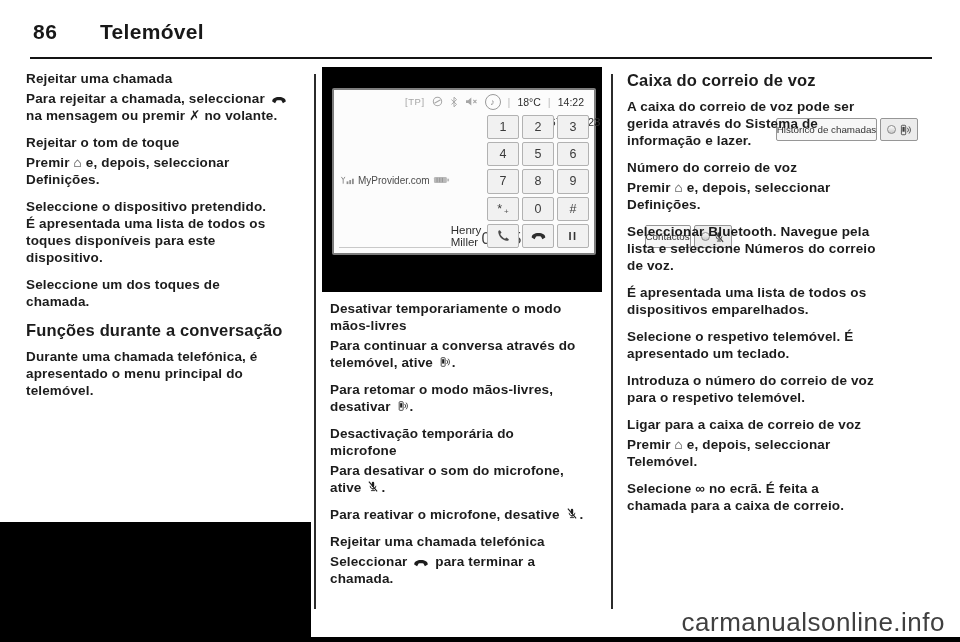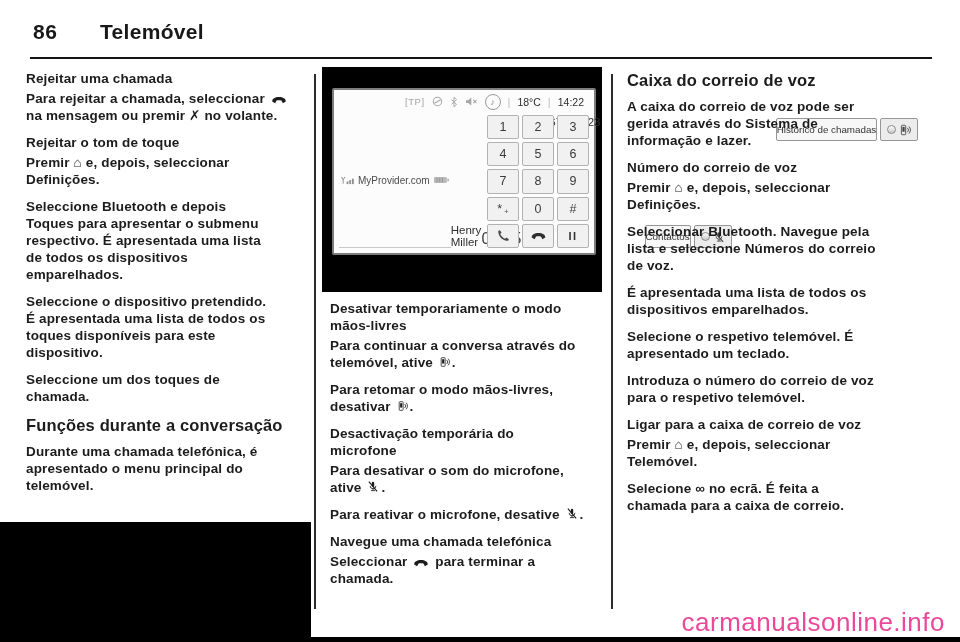--- a/index.html
+++ b/index.html
@@ -23,21 +23,21 @@
   .sh{font-weight:700;margin:5px 0 3px;white-space:pre-line;font-size:13.5px;}
   .sh.first{margin-top:0;}
   .section{font-weight:700;font-size:16.5px;line-height:20px;margin:9px 0 8px;}
   .section.first{margin-top:0;}
   .divider{position:absolute;top:74px;width:2px;height:535px;background:#2b2b2b;}
   .d1{left:314px;} .d2{left:611px;}
   
   .black-rect{position:absolute;left:0;top:522px;width:311px;height:120px;background:#000;}
   .black-strip{position:absolute;left:0;bottom:0;width:960px;height:5px;background:#000;}
   .watermark{position:absolute;right:15px;bottom:4px;font-size:26px;font-weight:500;
-    color:#ec4899;letter-spacing:.5px;z-index:5;}
+    color:#404040;letter-spacing:.5px;z-index:5;}
   
   .figure{position:absolute;left:322px;top:67px;width:280px;height:225px;background:#000;}
   .screen{position:absolute;left:10px;top:21px;width:260px;height:163px;background:#fcfcfc;
     border:2px solid #7d7d7d;border-radius:2px;display:flex;flex-direction:column;font-weight:400;}
   .statusbar{height:23px;display:flex;align-items:center;justify-content:flex-end;
     gap:7px;padding:0 10px 0 0;font-size:10.5px;color:#2e2e2e;}
   .statusbar .dim{color:#a6a6a6;}
   .statusbar .sep{color:#bdbdbd;font-size:11px;}
   .tp{color:#a6a6a6;font-size:9.5px;letter-spacing:.5px;}
   .note-circle{width:14px;height:14px;border:1px solid #9a9a9a;border-radius:50%;
@@ -83,25 +83,20 @@
   <p class="pseg">
     <span>Para rejeitar a chamada, seleccionar</span>
     <span class="ic"><svg width="16" height="9" viewBox="0 0 16 9">
           <path d="M1.2 6.5 C1.2 3.6 4 2 8 2 C12 2 14.8 3.6 14.8 6.5 L11.9 8.3 L10.4 5.6 C8.9 5.1 7.1 5.1 5.6 5.6 L4.1 8.3 Z" fill="#1c1c1c"></path>
         </svg></span>
     <span>na mensagem ou premir ✗ no volante.</span>
   </p>
   <div class="sh">Rejeitar o tom de toque</div>
   <p class="p">Premir ⌂ e, depois, seleccionar
 Definições.</p>
-  <p class="p">Seleccione Bluetooth e depois
-Toques para apresentar o submenu
-respectivo. É apresentada uma lista
-de todos os dispositivos
-emparelhados.</p>
   <p class="p">Seleccione o dispositivo pretendido.
 É apresentada uma lista de todos os
 toques disponíveis para este
 dispositivo.</p>
   <p class="p">Seleccione um dos toques de
 chamada.</p>
   <div class="section">Funções durante a conversação</div>
   <p class="p">Durante uma chamada telefónica, é
 apresentado o menu principal do
 telemóvel.</p>
@@ -265,21 +260,21 @@
   <p class="pseg">
     <span style="white-space:pre-line">Para reativar o microfone, desative</span>
     <span class="ic"><svg width="12" height="13" viewBox="0 0 14 14">
           <rect x="5.6" y="1.5" width="2.8" height="6" rx="1.4" fill="#1c1c1c"></rect>
           <path d="M3.6 6.2 a3.4 3.4 0 0 0 6.8 0" stroke="#1c1c1c" fill="none"></path>
           <line x1="7" y1="9.6" x2="7" y2="11.6" stroke="#1c1c1c"></line>
           <line x1="4.6" y1="11.8" x2="9.4" y2="11.8" stroke="#1c1c1c"></line>
           <line x1="2.2" y1="1.2" x2="11.8" y2="12.8" stroke="#1c1c1c" stroke-width="1.3"></line>
         </svg></span><span>.</span>
   </p>
-  <div class="sh">Navegue uma chamada telefónica</div>
+  <div class="sh">Rejeitar uma chamada telefónica</div>
   <p class="pseg">
     <span>Seleccionar</span>
     <span class="ic"><svg width="16" height="9" viewBox="0 0 16 9">
           <path d="M1.2 6.5 C1.2 3.6 4 2 8 2 C12 2 14.8 3.6 14.8 6.5 L11.9 8.3 L10.4 5.6 C8.9 5.1 7.1 5.1 5.6 5.6 L4.1 8.3 Z" fill="#1c1c1c"></path>
         </svg></span>
     <span style="white-space:pre-line">para terminar a
 chamada.</span>
   </p>
 </div>
 

